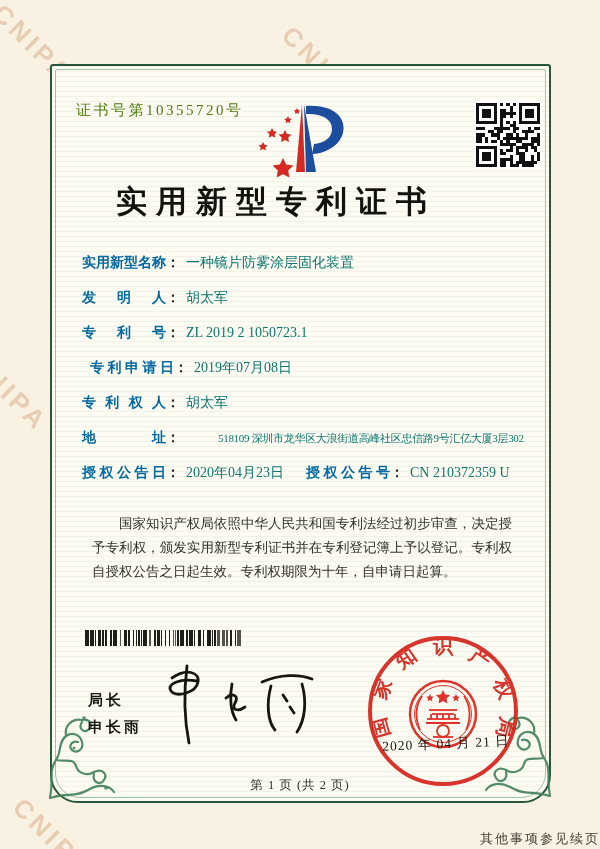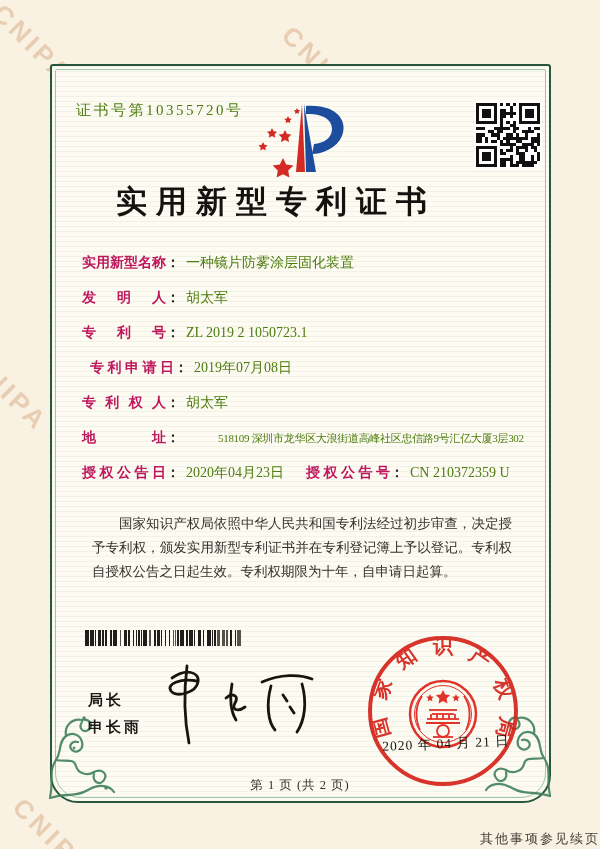--- a/index.html
+++ b/index.html
@@ -22,23 +22,23 @@
 
   .cert-no{position:absolute;left:76px;top:101px;font-size:15px;color:#4d7c0f;letter-spacing:2.5px;}
   .title{position:absolute;left:0;top:181px;width:552px;text-align:center;
          font-size:31px;font-weight:bold;color:#14120f;letter-spacing:9px;}
 
   .logo{position:absolute;left:250px;top:96px;width:112px;height:84px;}
   .qr{position:absolute;left:474px;top:101px;width:68px;height:68px;background:#fff;padding:2px;box-sizing:border-box;}
 
   .frow{position:absolute;left:82px;width:445px;height:20px;font-size:14px;color:#33302a;white-space:nowrap;}
   .flabel{display:inline-block;width:84px;text-align:justify;text-align-last:justify;
-          font-weight:bold;color:#be185d;vertical-align:top;}
+          font-weight:bold;color:#0369a1;vertical-align:top;}
   .fcolon{font-weight:bold;color:#262420;margin-right:6px;}
-  .fval{color:#4d7c0f;}
+  .fval{color:#0f766e;}
   .compact{font-size:11px;letter-spacing:-0.3px;margin-left:32px;}
   .grp2{position:absolute;left:224px;top:0;}
 
   .paras{position:absolute;left:76px;top:496px;width:452px;font-size:13.5px;line-height:1.78;
          color:#33312c;text-align:justify;}
   .paras p{margin:16px;text-indent:2em;}
 
   .barcode{position:absolute;left:85px;top:630px;width:156px;height:16px;}
 
   .sig-block{position:absolute;left:88px;top:686px;font-family:"Liberation Sans","DejaVu Sans",sans-serif;

